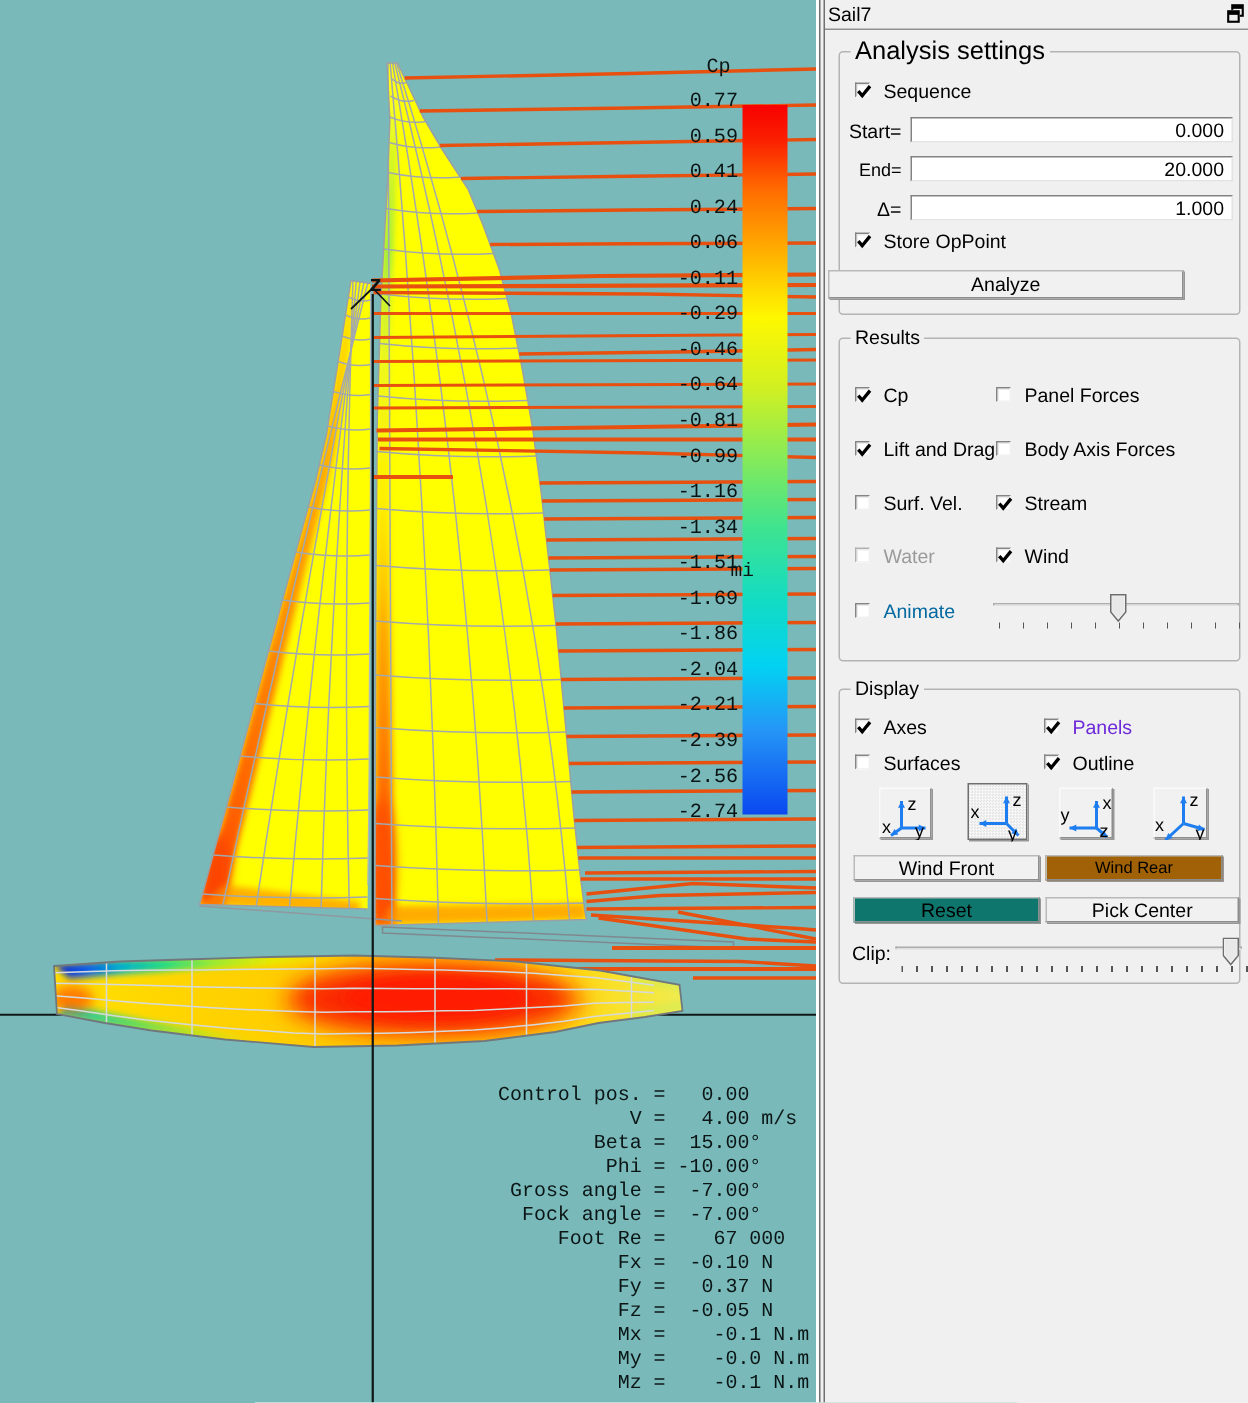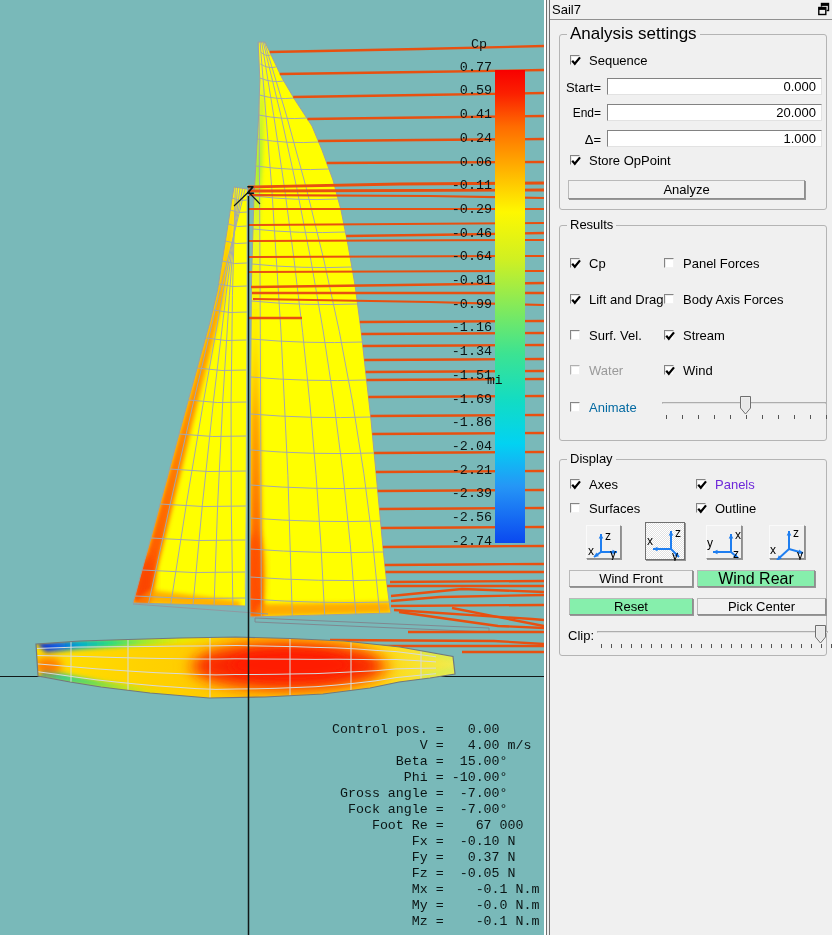--- a/index.html
+++ b/index.html
@@ -291,21 +291,21 @@
 <div style="position:absolute;left:13px;top:106px;width:42px;text-align:right;font-size:12px">End=</div>
 <div style="position:absolute;left:61px;top:104px;width:208px;height:15px;background:#fff;border:1px solid;border-color:#828282 #e2e2e2 #e2e2e2 #828282;font-size:13px;color:#000;text-align:right;line-height:15px;padding-right:5px;box-sizing:content-box">20.000</div>
 <div style="position:absolute;left:13px;top:132px;width:42px;text-align:right;font-size:13px">Δ=</div>
 <div style="position:absolute;left:61px;top:130px;width:208px;height:15px;background:#fff;border:1px solid;border-color:#828282 #e2e2e2 #e2e2e2 #828282;font-size:13px;color:#000;text-align:right;line-height:15px;padding-right:5px;box-sizing:content-box">1.000</div>
 <div style="position:absolute;left:24px;top:155px;width:10px;height:10px;background:#fff;border:1px solid;border-color:#848484 #f2f2f2 #f2f2f2 #848484;box-shadow:inset 1px 1px 0 rgba(0,0,0,0.08)">
         <svg width="12" height="12" style="position:absolute;left:-1px;top:-1px">
           <path d="M2.2 5.8 L4.8 8.8 L10 2.4" stroke="#000" stroke-width="2.2" fill="none"></path>
         </svg>
       </div>
       <div style="position:absolute;left:43px;top:153px;font-size:13px;color:#000;white-space:nowrap">Store OpPoint</div>
-<div style="position:absolute;left:22px;top:180px;width:237px;height:19px;background:#f1f1f1;border:1px solid #b9b9b9;border-right-color:#8e8e8e;border-bottom-color:#8e8e8e;box-shadow:1px 1px 0 #979797;display:flex;align-items:center;justify-content:center;font-size:13px;color:#000">Analyze</div>
+<div style="position:absolute;left:6px;top:180px;width:237px;height:19px;background:#f1f1f1;border:1px solid #b9b9b9;border-right-color:#8e8e8e;border-bottom-color:#8e8e8e;box-shadow:1px 1px 0 #979797;display:flex;align-items:center;justify-content:center;font-size:13px;color:#000">Analyze</div>
 <div style="position:absolute;left:13px;top:225px;width:268px;height:216px;border:1px solid #b4b4b4;border-radius:3px"></div>
       <div style="position:absolute;left:21px;top:217px;background:#f0f0f0;padding:0 3px;font-size:13px;line-height:15px;color:#000">Results</div>
 <div style="position:absolute;left:24px;top:258px;width:10px;height:10px;background:#fff;border:1px solid;border-color:#848484 #f2f2f2 #f2f2f2 #848484;box-shadow:inset 1px 1px 0 rgba(0,0,0,0.08)">
         <svg width="12" height="12" style="position:absolute;left:-1px;top:-1px">
           <path d="M2.2 5.8 L4.8 8.8 L10 2.4" stroke="#000" stroke-width="2.2" fill="none"></path>
         </svg>
       </div>
       <div style="position:absolute;left:43px;top:256px;font-size:13px;color:#000;white-space:nowrap">Cp</div>
 <div style="position:absolute;left:118px;top:258px;width:10px;height:10px;background:#fff;border:1px solid;border-color:#848484 #f2f2f2 #f2f2f2 #848484;box-shadow:inset 1px 1px 0 rgba(0,0,0,0.08)"></div>
       <div style="position:absolute;left:137px;top:256px;font-size:13px;color:#000;white-space:nowrap">Panel Forces</div>
@@ -401,22 +401,22 @@
           <path d="M19 5 L21.3 9.5 L16.7 9.5 Z" fill="#1e7ef0"></path>
           <line x1="19" y1="23" x2="33" y2="27" stroke="#1e7ef0" stroke-width="2"></line>
           <path d="M33 27 L28.1 28.0 L29.3 23.6 Z" fill="#1e7ef0"></path>
           <line x1="19" y1="23" x2="7" y2="34" stroke="#1e7ef0" stroke-width="2"></line>
           <path d="M7 34 L8.8 29.3 L11.8 32.7 Z" fill="#1e7ef0"></path>
           <text x="23" y="11" font-size="12" font-family="Liberation Sans,sans-serif" fill="#000">z</text>
           <text x="27" y="33" font-size="12" font-family="Liberation Sans,sans-serif" fill="#000">y</text>
           <text x="0" y="28" font-size="12" font-family="Liberation Sans,sans-serif" fill="#000">x</text>
         </svg></div>
 <div style="position:absolute;left:23px;top:570px;width:124px;height:17px;background:#f1f1f1;border:1px solid #b9b9b9;border-right-color:#8e8e8e;border-bottom-color:#8e8e8e;box-shadow:1px 1px 0 #979797;display:flex;align-items:center;justify-content:center;font-size:13px;color:#000">Wind Front</div>
-<div style="position:absolute;left:151px;top:570px;width:118px;height:17px;background:#86efac;border:1px solid #b9b9b9;border-right-color:#8e8e8e;border-bottom-color:#8e8e8e;box-shadow:1px 1px 0 #979797;display:flex;align-items:center;justify-content:center;font-size:16px;color:#000">Wind Rear</div>
-<div style="position:absolute;left:23px;top:598px;width:124px;height:17px;background:#86efac;border:1px solid #b9b9b9;border-right-color:#8e8e8e;border-bottom-color:#8e8e8e;box-shadow:1px 1px 0 #979797;display:flex;align-items:center;justify-content:center;font-size:13px;color:#000">Reset</div>
+<div style="position:absolute;left:151px;top:570px;width:118px;height:17px;background:#a16207;border:1px solid #b9b9b9;border-right-color:#8e8e8e;border-bottom-color:#8e8e8e;box-shadow:1px 1px 0 #979797;display:flex;align-items:center;justify-content:center;font-size:11px;color:#000">Wind Rear</div>
+<div style="position:absolute;left:23px;top:598px;width:124px;height:17px;background:#0f766e;border:1px solid #b9b9b9;border-right-color:#8e8e8e;border-bottom-color:#8e8e8e;box-shadow:1px 1px 0 #979797;display:flex;align-items:center;justify-content:center;font-size:13px;color:#000">Reset</div>
 <div style="position:absolute;left:151px;top:598px;width:129px;height:17px;background:#f1f1f1;border:1px solid #b9b9b9;border-right-color:#8e8e8e;border-bottom-color:#8e8e8e;box-shadow:1px 1px 0 #979797;display:flex;align-items:center;justify-content:center;font-size:13px;color:#000">Pick Center</div>
 <div style="position:absolute;left:22px;top:628px;font-size:13px">Clip:</div>
 <div style="position:absolute;left:51px;top:631px;width:231px;height:2px;background:#e8e8e8;border:1px solid #adadad;border-bottom-color:#e0e0e0"></div>
       <svg width="12" height="19" style="position:absolute;left:269px;top:625px">
         <path d="M0.5 0.5 H10.5 V12 L5.5 18 L0.5 12 Z" fill="#f2f2f2" stroke="#6e6e6e"></path>
         <path d="M1.5 1.5 H9.5 V11.5 L5.5 16.3 L1.5 11.5 Z" fill="#e8e8e8" stroke="none"></path>
       </svg>
       <div style="position:absolute;left:55px;top:644px;width:231px;height:4px;background:repeating-linear-gradient(90deg,#555 0,#555 1px,transparent 1px,transparent 10px)"></div>
 </div>
 </div>

